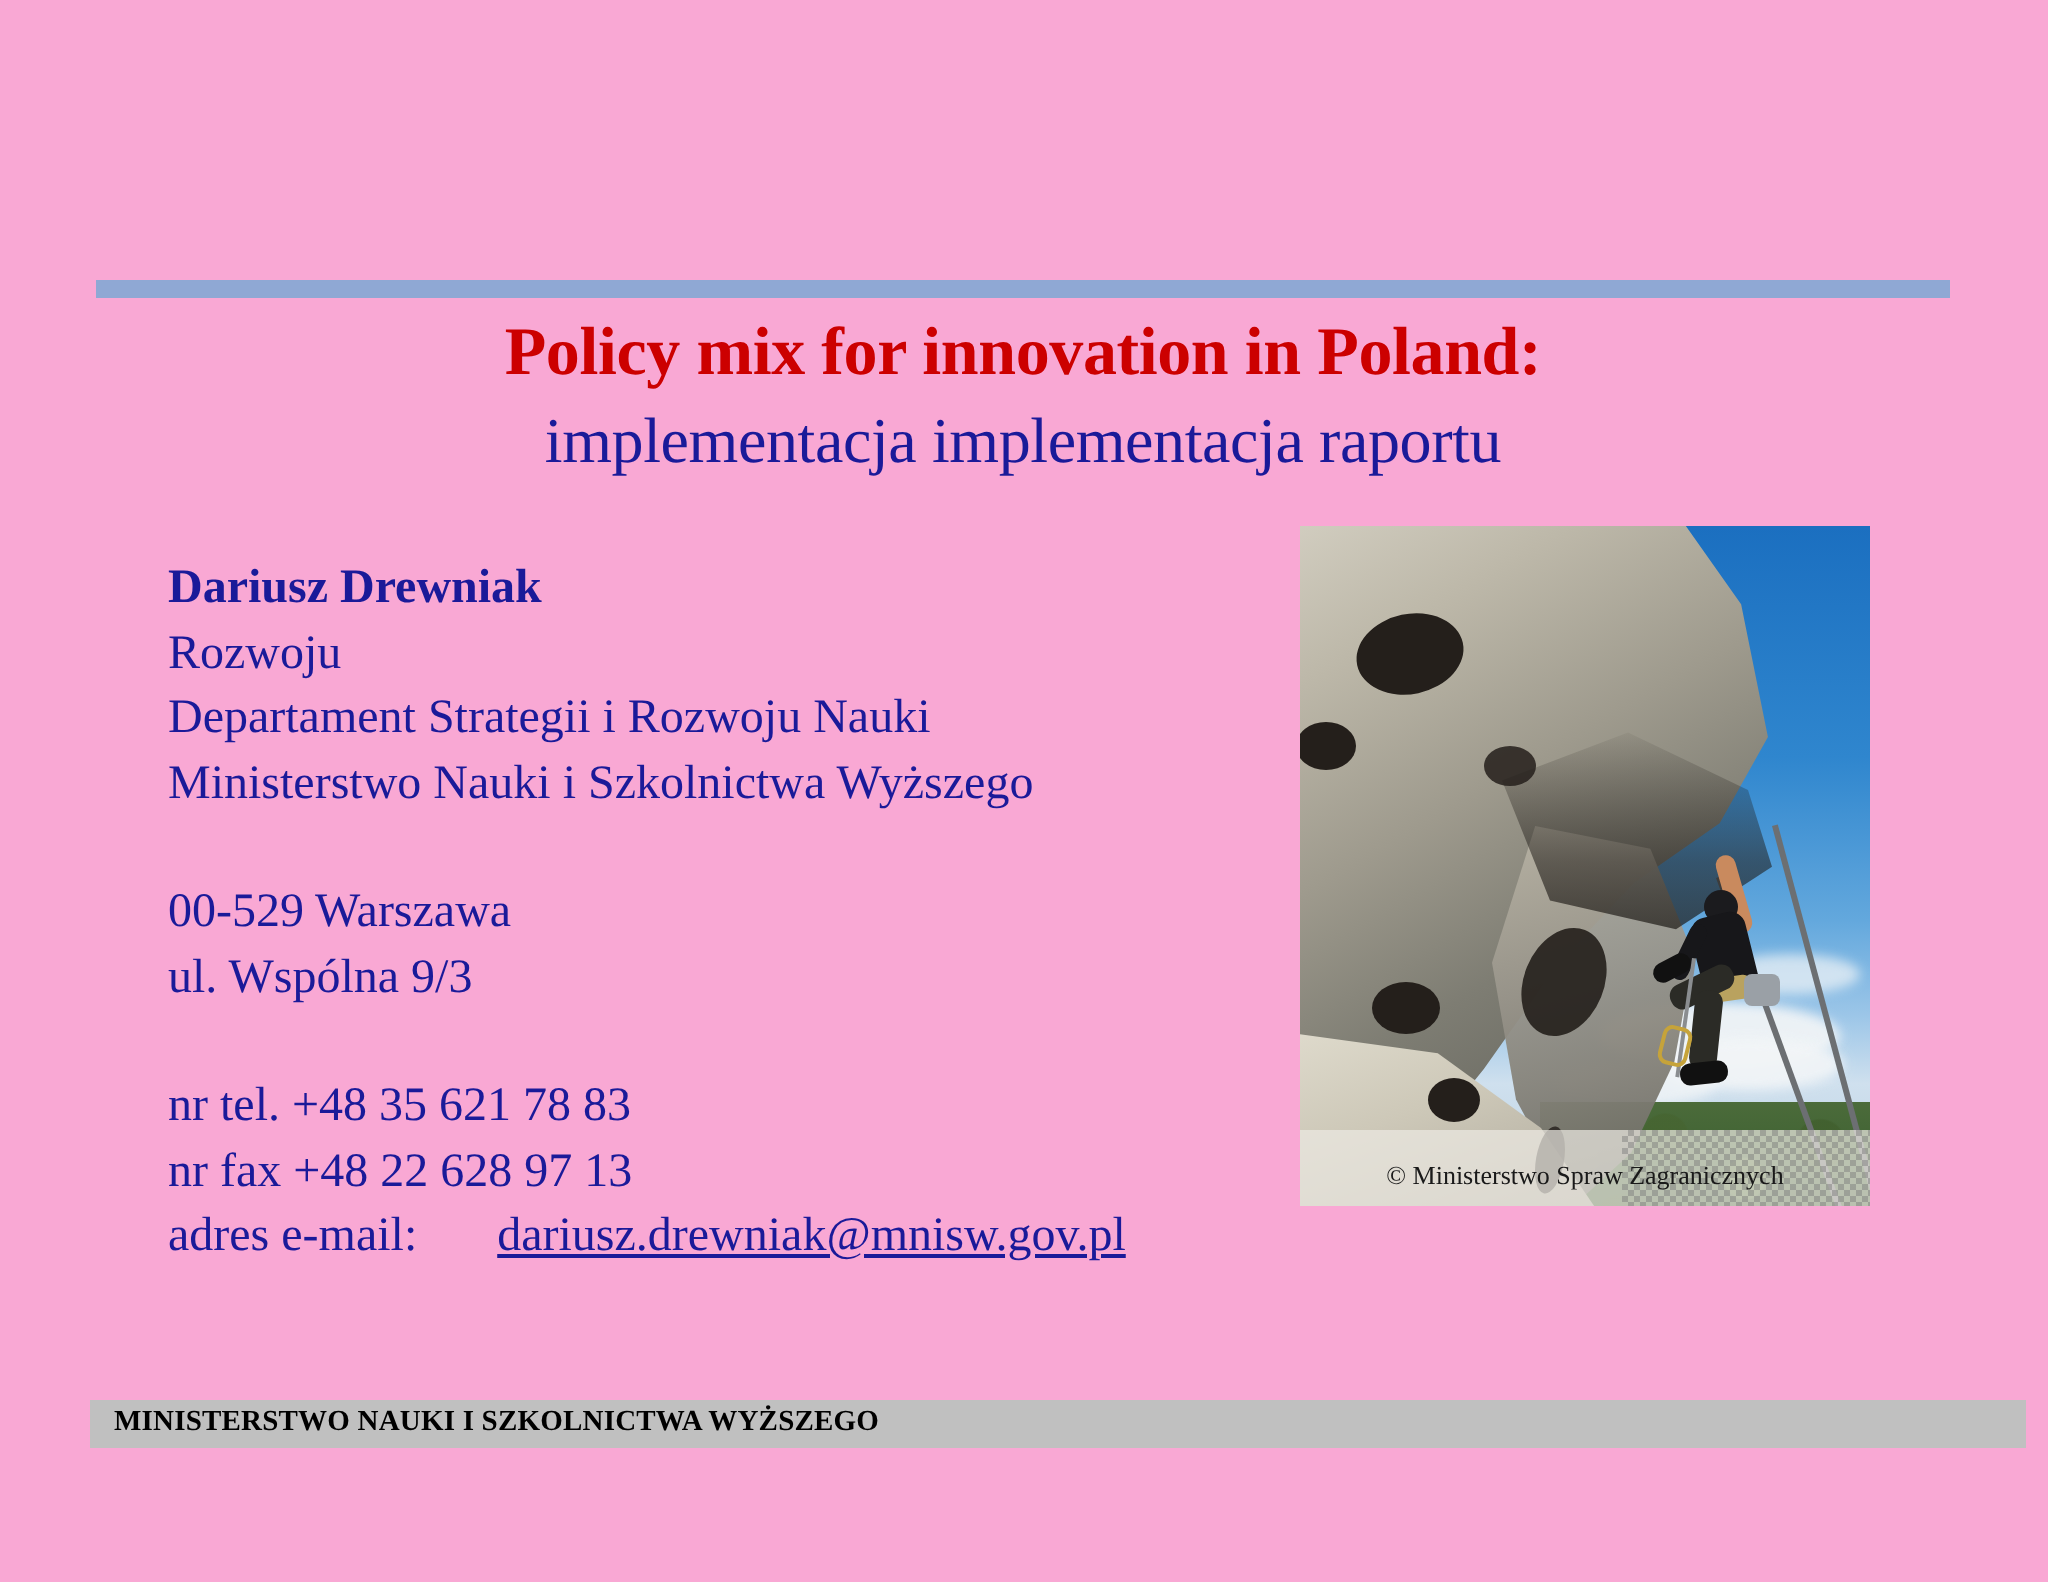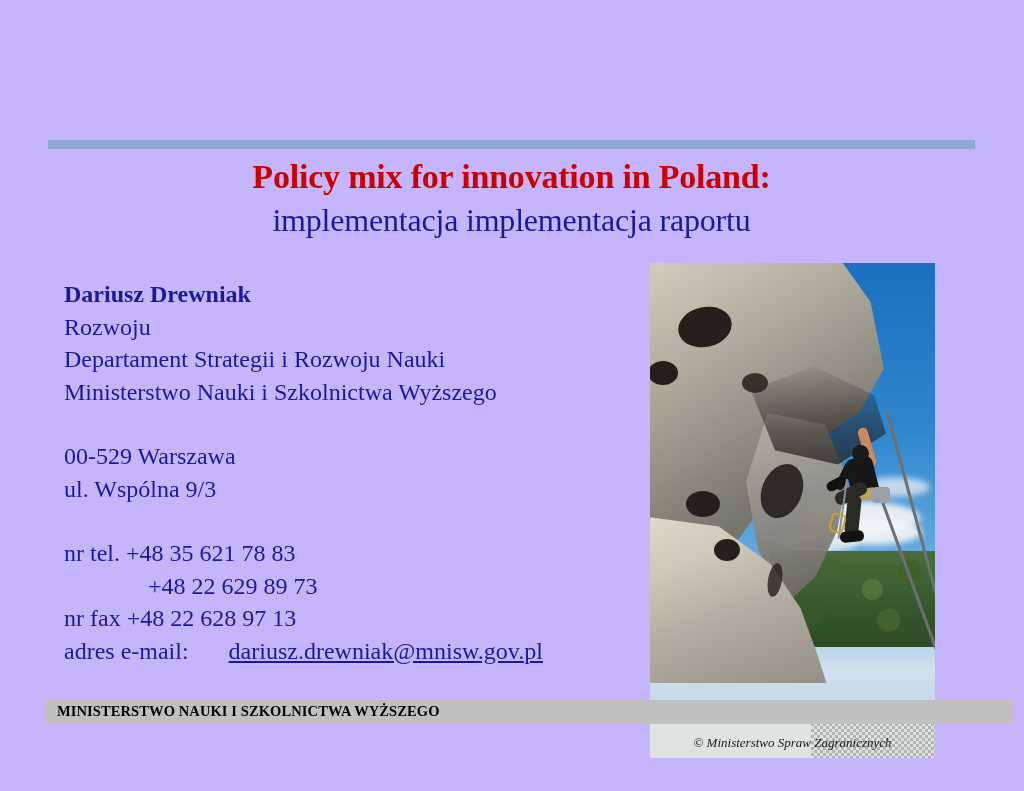--- a/index.html
+++ b/index.html
@@ -1,58 +1,58 @@
 <!DOCTYPE html>
 <html><head>
 <meta charset="utf-8">
 <style>
   html,body{margin:0;padding:0;}
   body{
     width:1024px;height:791px;background:#ffffff;
     font-family:"Liberation Serif","DejaVu Serif",serif;
     overflow:hidden;position:relative;
   }
-  .slide{position:absolute;inset:0;background:#c4b5fd;}
+  .slide{position:absolute;inset:0;background:#f9a8d4;}
 
   
   .top-rule{
     position:absolute;left:48px;top:140px;width:927px;height:9px;
     background:#8fa8d4;
   }
 
   
   .title-block{position:absolute;left:48px;top:155px;width:927px;text-align:center;}
   .title-main{
     color:#cc0000;font-weight:bold;font-size:34px;line-height:44px;
     letter-spacing:-0.2px;white-space:nowrap;
   }
   .title-sub{
     color:#1a1a99;font-weight:normal;font-size:32px;line-height:42px;
     letter-spacing:-0.2px;white-space:nowrap;
   }
 
   
   .contact{
-    position:absolute;left:64px;top:278px;width:560px;
+    position:absolute;left:84px;top:278px;width:560px;
     color:#1a1a99;font-size:24px;line-height:32.5px;
   }
   .contact .ln{white-space:nowrap;}
   .contact .name{font-weight:bold;}
   .contact .gap{height:32px;}
   .contact .indent{padding-left:84px;}
   .mail-link{
     color:#1a1a99;text-decoration:underline;
     text-underline-offset:2px;
     margin-left:40px;
   }
 
   
   .photo{
-    position:absolute;left:650px;top:263px;width:285px;height:495px;
-    overflow:hidden;background:#2f7fc4;font-style:italic;
+    position:absolute;left:650px;top:263px;width:285px;height:340px;
+    overflow:hidden;background:#2f7fc4;
   }
   .sky{
     position:absolute;inset:0;
     background:linear-gradient(180deg,#1b6fc0 0%,#2f86ce 34%,#63a8dd 58%,#9cc6e8 72%,#cfe0ee 82%,#b9cfe0 100%);
   }
   .cloud{position:absolute;background:#f2f5f7;border-radius:50%;filter:blur(3px);opacity:.92;}
   .c1{left:150px;top:238px;width:120px;height:34px;}
   .c2{left:176px;top:256px;width:96px;height:26px;}
   .c3{left:128px;top:268px;width:80px;height:22px;opacity:.8;}
   .c4{left:210px;top:214px;width:70px;height:20px;opacity:.7;}
@@ -193,21 +193,20 @@
   <div class="contact">
     <div class="ln name">Dariusz Drewniak</div>
     <div class="ln">Rozwoju</div>
     <div class="ln">Departament Strategii i Rozwoju Nauki</div>
     <div class="ln">Ministerstwo Nauki i Szkolnictwa Wyższego</div>
     <div class="gap"></div>
     <div class="ln">00-529 Warszawa</div>
     <div class="ln">ul. Wspólna 9/3</div>
     <div class="gap"></div>
     <div class="ln">nr tel.  +48 35 621 78 83</div>
-    <div class="ln indent">+48 22 629 89 73</div>
     <div class="ln">nr fax  +48 22 628 97 13</div>
     <div class="ln"><span>adres e-mail:</span><a class="mail-link" href="#">dariusz.drewniak@mnisw.gov.pl</a></div>
   </div>
 
   <div class="photo">
     <div class="sky"></div>
     <div class="cloud c1"></div>
     <div class="cloud c2"></div>
     <div class="cloud c3"></div>
     <div class="cloud c4"></div>

